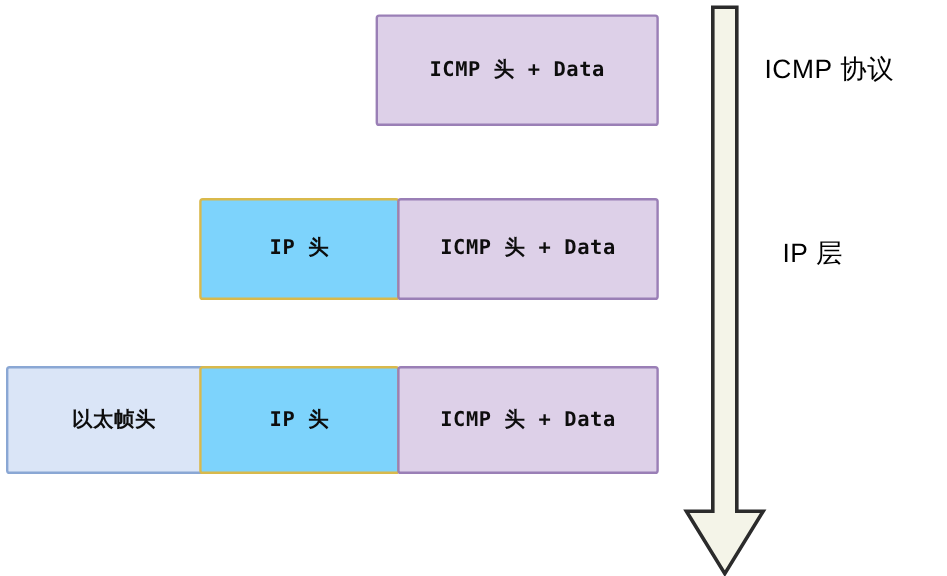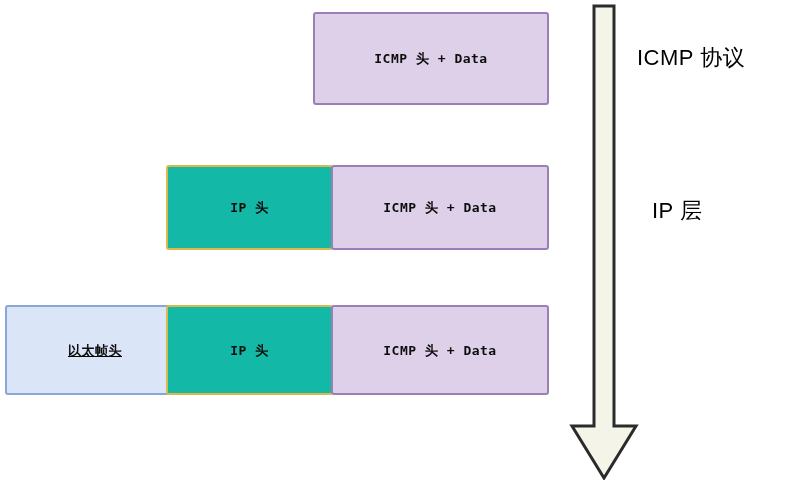--- a/index.html
+++ b/index.html
@@ -29,46 +29,46 @@
     display: flex;
     align-items: center;
     justify-content: center;
     border-style: solid;
     border-width: 2px;
     border-radius: 3px;
   }
   .pkt .lbl {
     font-family: "DejaVu Sans Mono", "Liberation Mono", monospace;
     font-weight: 700;
-    font-size: 13px;
+    font-size: 17px;
     color: #0d0d0d;
     letter-spacing: 0.5px;
     white-space: nowrap;
     line-height: 1;
   }
   .pkt.icmp {
     background: #ddd0e8;
     border-color: #9a7fb6;
   }
   .pkt.ip {
-    background: #14b8a6;
+    background: #7dd3fc;
     border-color: #d9b94b;
   }
   .pkt.eth {
     background: #dae5f7;
     border-color: #8aa7d4;
   }
 
   
   #row1-icmp { left: 313px; top: 12px; width: 236px; height: 93px; }
   
   #row2-ip   { left: 166px; top: 165px; width: 167px; height: 85px; }
   #row2-icmp { left: 331px; top: 165px; width: 218px; height: 85px; }
   
-  #row3-eth  { left: 5px;   top: 305px; width: 180px; height: 90px; text-decoration: underline; }
+  #row3-eth  { left: 5px;   top: 305px; width: 180px; height: 90px; }
   #row3-ip   { left: 166px; top: 305px; width: 167px; height: 90px; }
   #row3-icmp { left: 331px; top: 305px; width: 218px; height: 90px; }
 
   
   #arrow {
     position: absolute;
     left: 553px;
     top: 4px;
     width: 102px;
     height: 476px;

